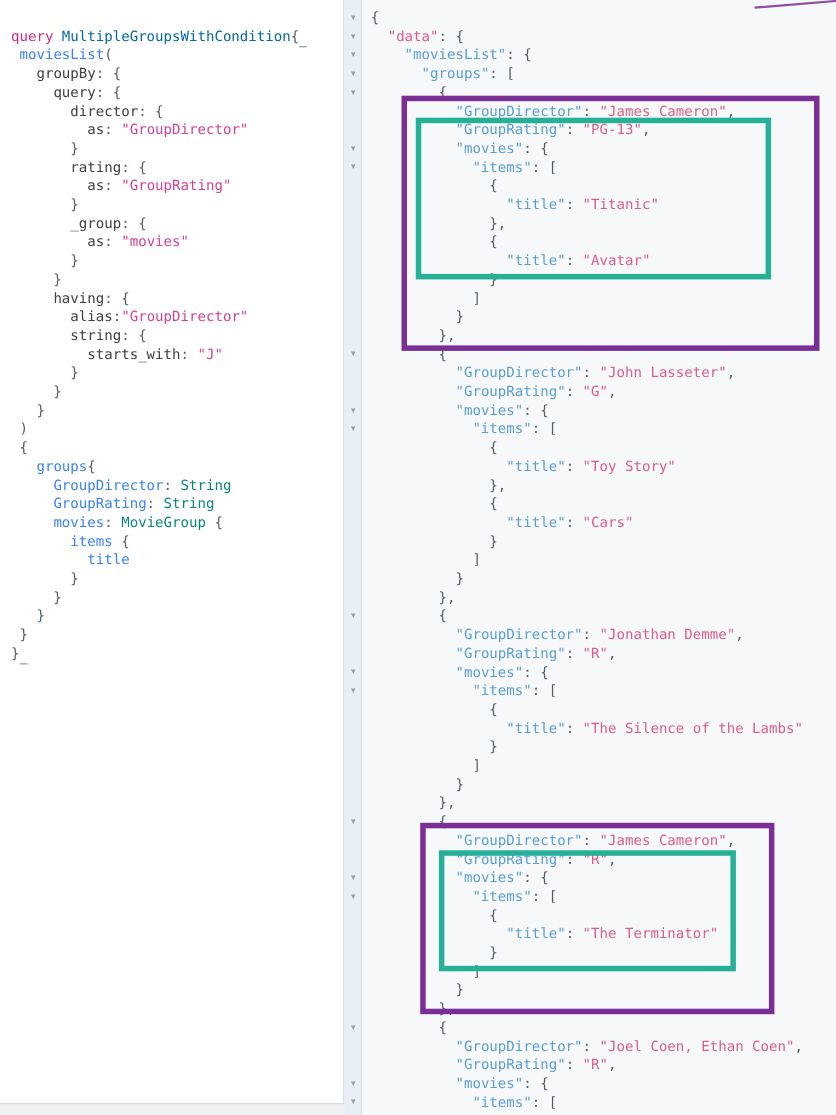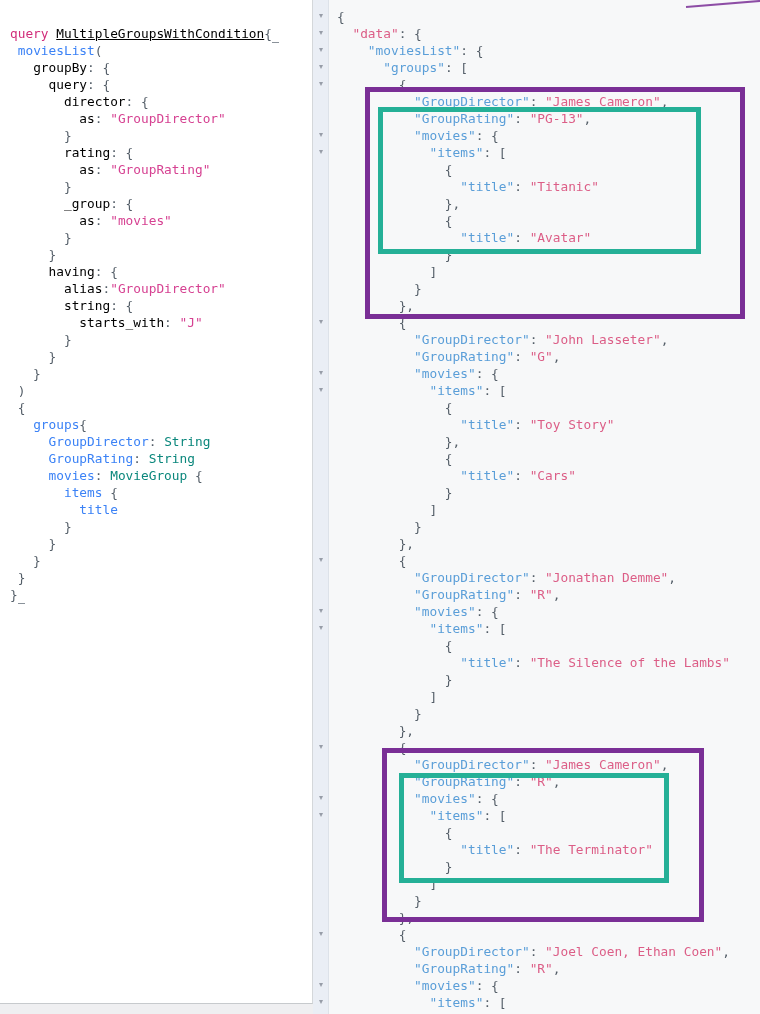--- a/index.html
+++ b/index.html
@@ -33,23 +33,23 @@
   
   .code{
     font-size:12.8px;
     white-space:pre;
   }
   .code .cl{height:17px;line-height:17px;}
   #left-code{padding:25px 0 0 10px;}
   #right-code{padding:8px 0 0 7px;}
   
   .tk-kw  {color:#d12d7a;}
-  .tk-name{color:#000000;text-decoration:underline;}
+  .tk-name{color:#0369a1;}
   .tk-prop{color:#3b82f6;}
-  .tk-attr{color:#000000;}
+  .tk-attr{color:#404040;}
   .tk-str {color:#d64292;}
   .tk-type{color:#0b877c;}
   .tk-punc{color:#545e68;}
   .tk-cur {display:inline-block;width:7px;border-bottom:1px solid #8a929a;}
   
   .tk-key {color:#5a9ed8;}
   .tk-val {color:#dc5e87;}
   
   .fold-arrow{
     position:absolute;left:3px;width:10px;height:10px;

